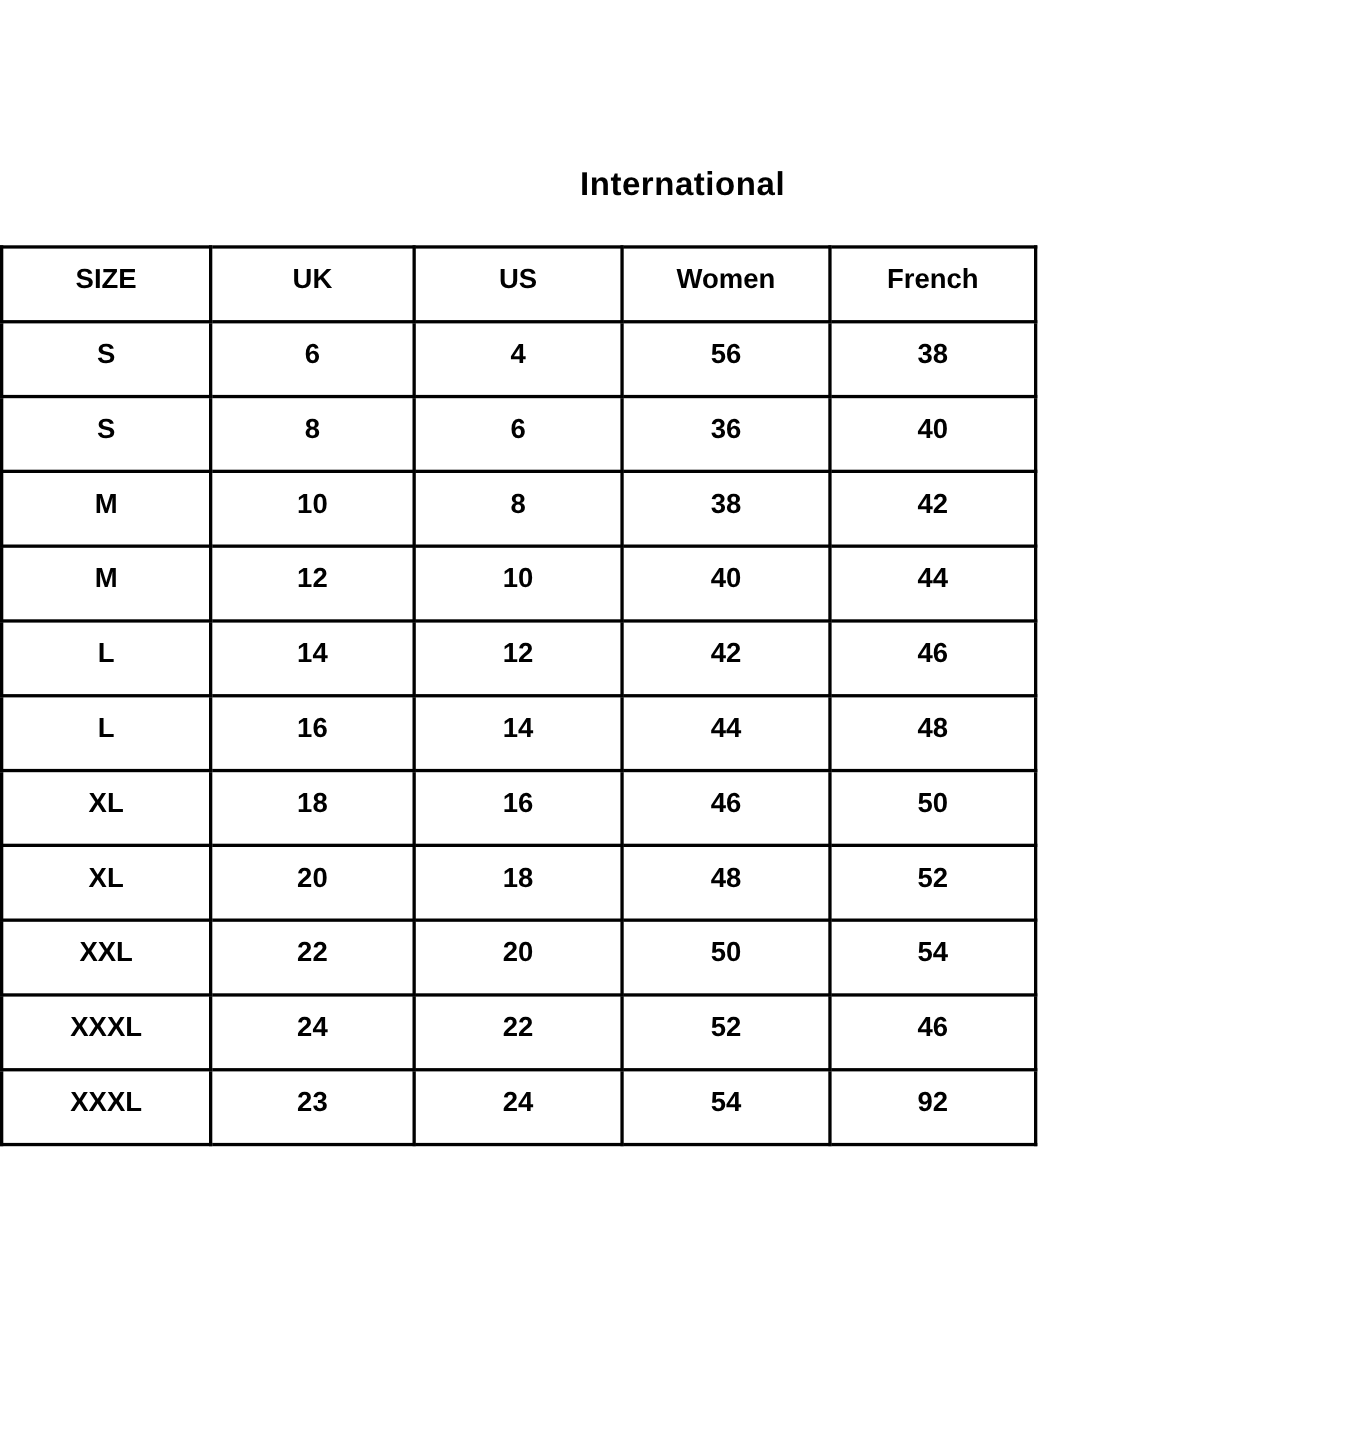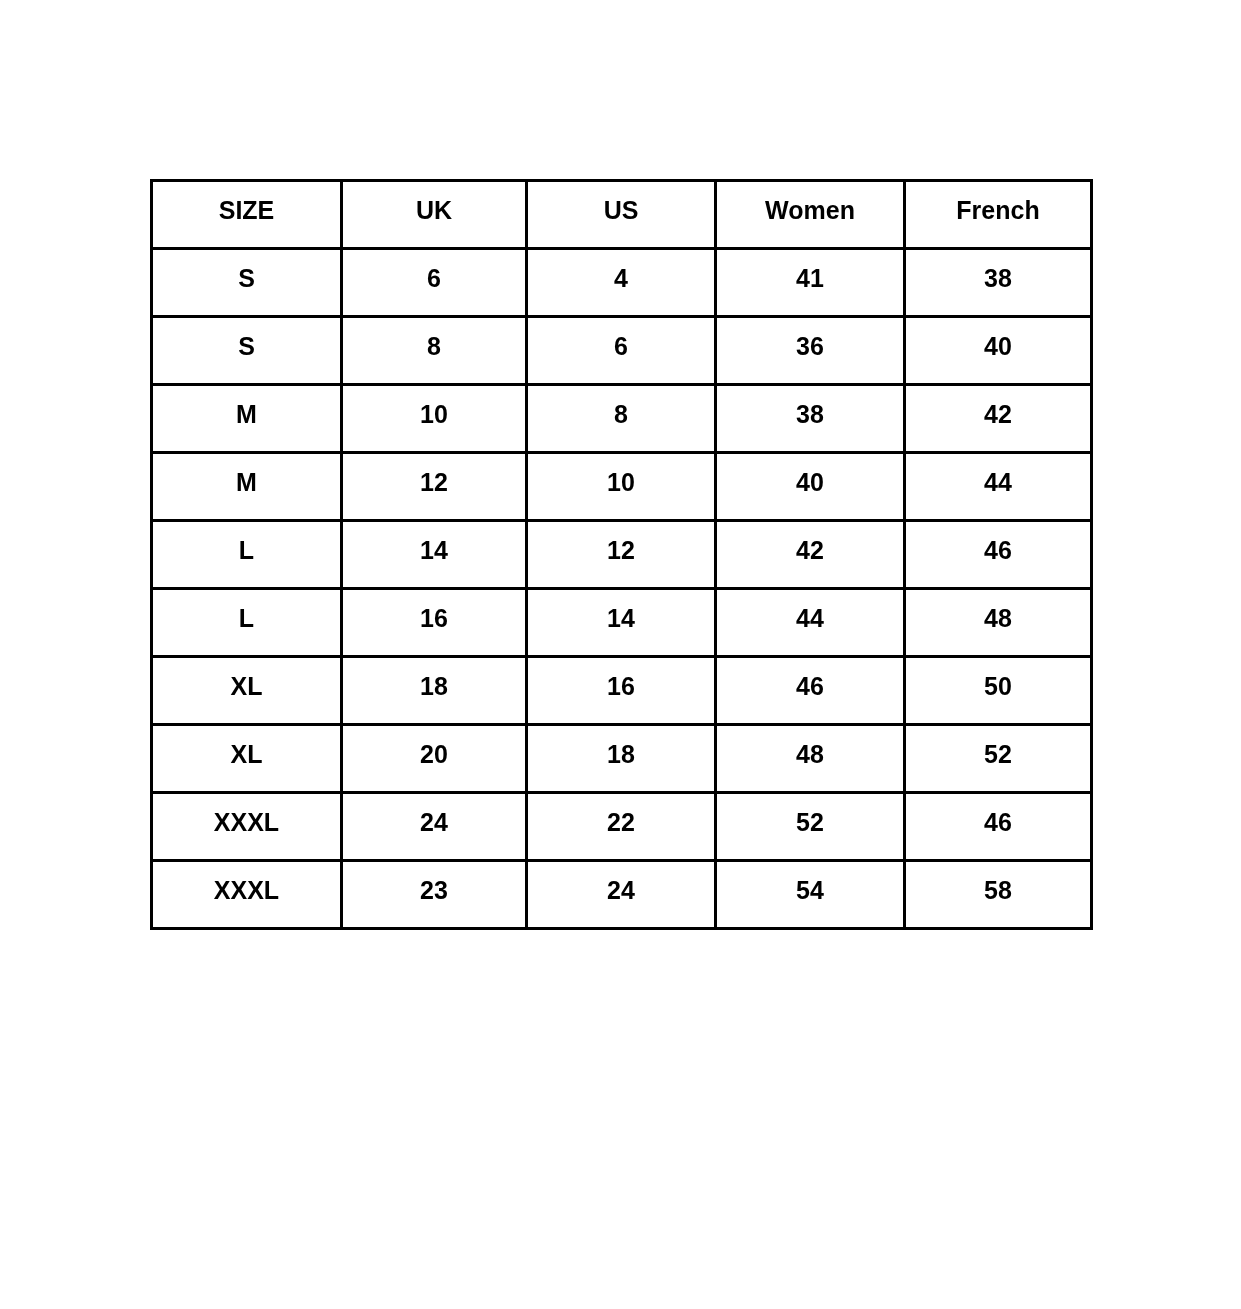--- a/index.html
+++ b/index.html
@@ -19,21 +19,20 @@
   .title {
     text-align: center;
     font-size: 30px;
     font-weight: bold;
     line-height: 44px;
     letter-spacing: 0.5px;
   }
   .title span { display: block; }
   table.size-chart {
     border-collapse: collapse;
-    margin-left: 150px;
     margin-top: 33px;
     width: 940px;
     table-layout: fixed;
   }
   table.size-chart th,
   table.size-chart td {
     border: 3px solid #000000;
     font-weight: bold;
     font-size: 25px;
     text-align: center;
@@ -49,20 +48,21 @@
   col.c3 { width: 189px; }
   col.c4 { width: 189px; }
   col.c5 { width: 187px; }
 </style>
 </head>
 <body>
 
 <div class="page">
 
   <div class="title">
+    <span>International</span>
   </div>
 
   <table class="size-chart">
     <colgroup>
       <col class="c1">
         <col class="c2">
         <col class="c3">
         <col class="c4">
         <col class="c5">
     </colgroup>
@@ -73,21 +73,21 @@
         <th>US</th>
         <th>Women</th>
         <th>French</th>
       </tr>
     </thead>
     <tbody>
         <tr>
           <td>S</td>
           <td>6</td>
           <td>4</td>
-          <td>41</td>
+          <td>56</td>
           <td>38</td>
         </tr>
         <tr>
           <td>S</td>
           <td>8</td>
           <td>6</td>
           <td>36</td>
           <td>40</td>
         </tr>
         <tr>
@@ -126,29 +126,36 @@
           <td>50</td>
         </tr>
         <tr>
           <td>XL</td>
           <td>20</td>
           <td>18</td>
           <td>48</td>
           <td>52</td>
         </tr>
         <tr>
+          <td>XXL</td>
+          <td>22</td>
+          <td>20</td>
+          <td>50</td>
+          <td>54</td>
+        </tr>
+        <tr>
           <td>XXXL</td>
           <td>24</td>
           <td>22</td>
           <td>52</td>
           <td>46</td>
         </tr>
         <tr>
           <td>XXXL</td>
           <td>23</td>
           <td>24</td>
           <td>54</td>
-          <td>58</td>
+          <td>92</td>
         </tr>
       </tbody>
   </table>
 
 </div>
 
 </body></html>

